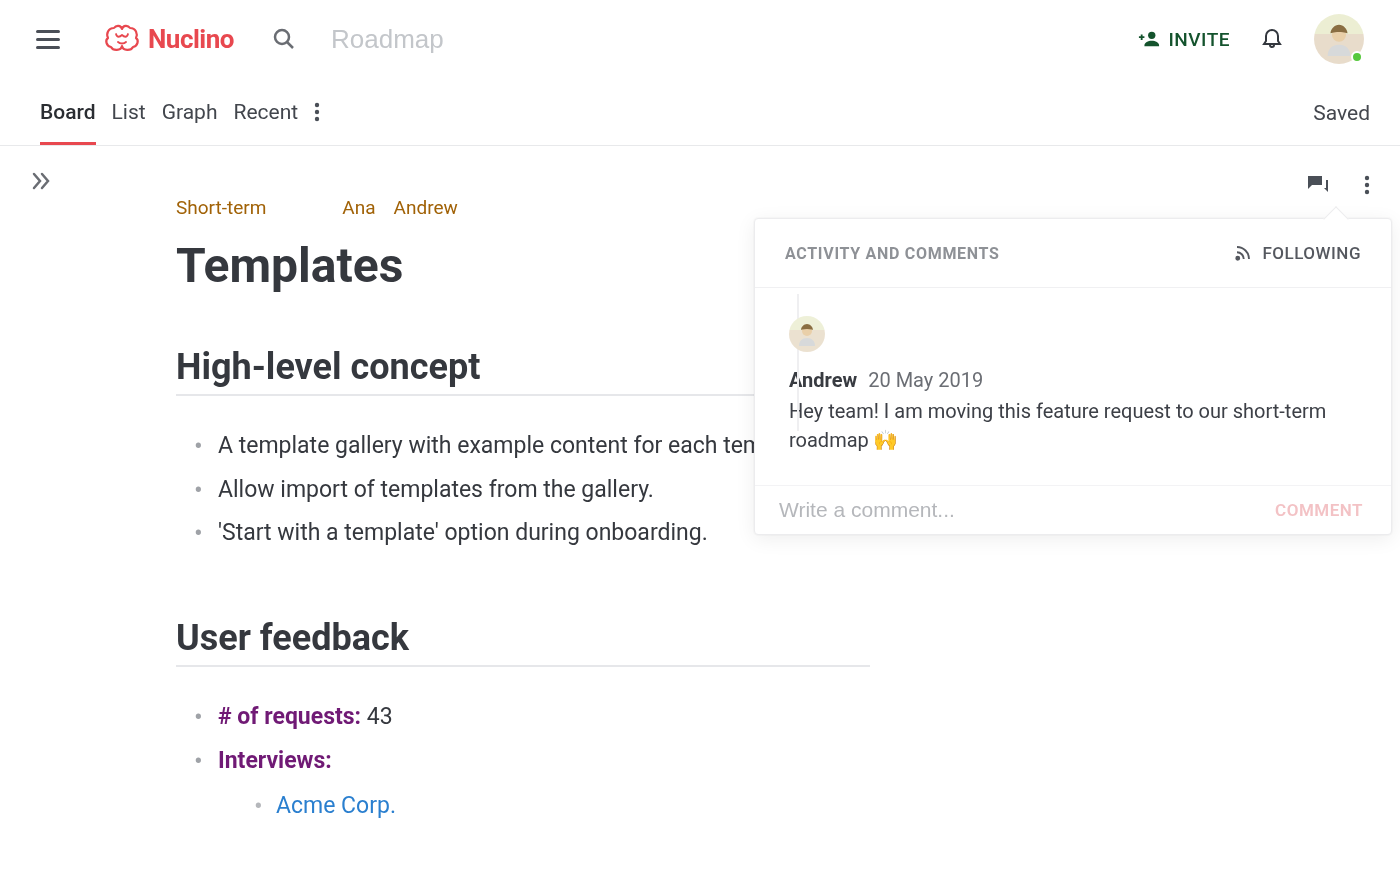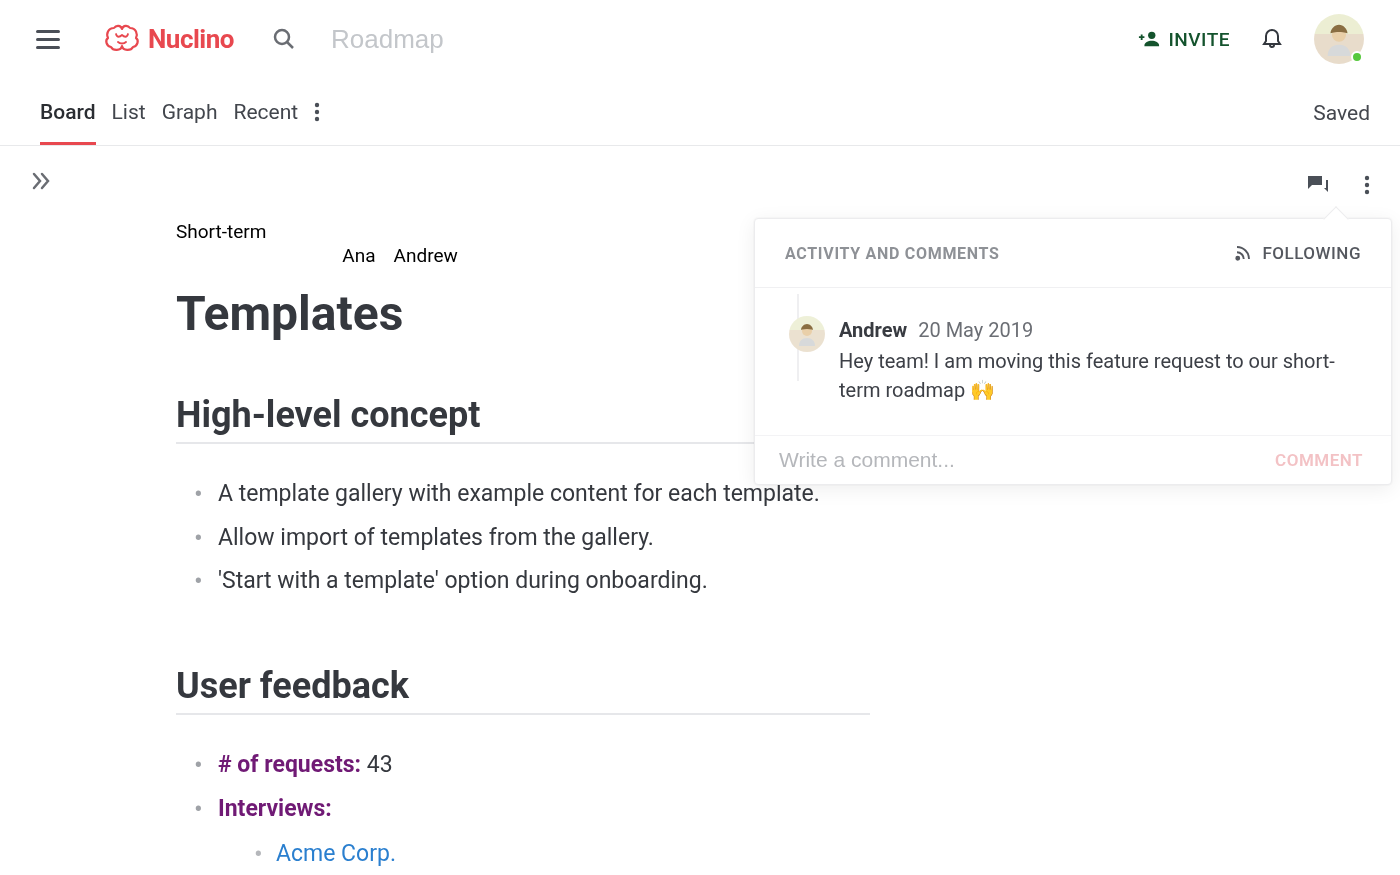--- a/index.html
+++ b/index.html
@@ -96,24 +96,24 @@
 .expand-icon {
   position: absolute; left: 32px; top: 26px;
   color: #6a6d73; cursor: pointer;
 }
 .doc {
   padding: 50px 0 0 176px;
   width: 870px;
 }
 .breadcrumb-row {
   display: flex; align-items: center; gap: 76px;
-  font-size: 19px; color: #000000;
+  font-size: 19px; color: #a16207;
   margin-bottom: 18px;
 }
-.collab-row { display: flex; gap: 18px; margin-top: 48px; }
+.collab-row { display: flex; gap: 18px; }
 .page-title {
   font-size: 48px; font-weight: 700; color: #35383e; margin-bottom: 52px;
 }
 .section-heading {
   font-size: 36px; font-weight: 700; color: #35383e;
   border-bottom: 2px solid #e6e7ea;
   padding-bottom: 6px;
   margin-bottom: 28px;
 }
 .bullets { list-style: none; padding-left: 18px; }
@@ -170,20 +170,21 @@
   font-size: 16px; font-weight: 700; letter-spacing: 0.7px; color: #8e9196;
 }
 .following { display: flex; align-items: center; gap: 10px; font-size: 17px; color: #55585f; letter-spacing: 0.5px; cursor: pointer; font-weight: 500; }
 .panel-body {
   padding: 28px 30px 30px 28px;
 }
 .comment {
   display: flex; gap: 14px;
   position: relative;
   padding-left: 6px;
+  flex-direction: column;
 }
 .comment-line {
   position: absolute; left: 14px; top: -22px; bottom: 24px;
   width: 2px; background: #efeff1;
 }
 .comment-avatar {
   width: 36px; height: 36px; border-radius: 50%;
   background: linear-gradient(#eef0d8 40%, #ebe1d0 40%);
   display: flex; align-items: center; justify-content: center;
   z-index: 1;

